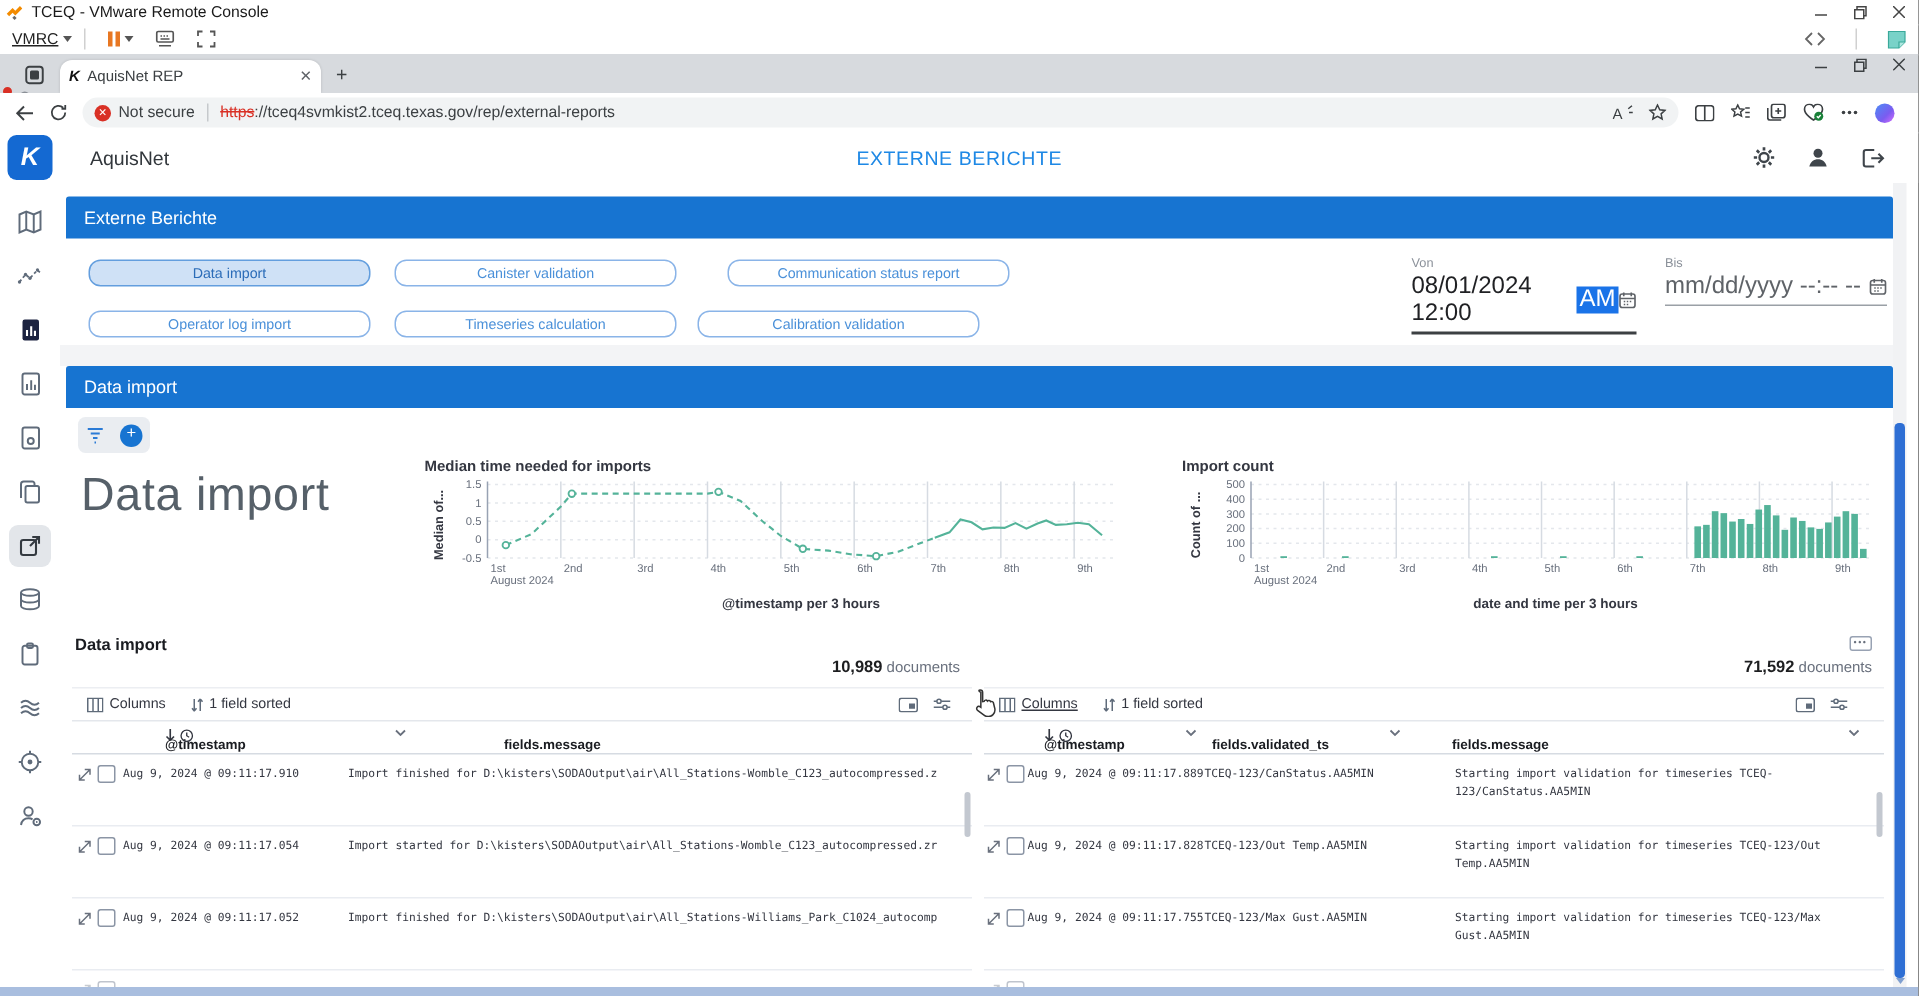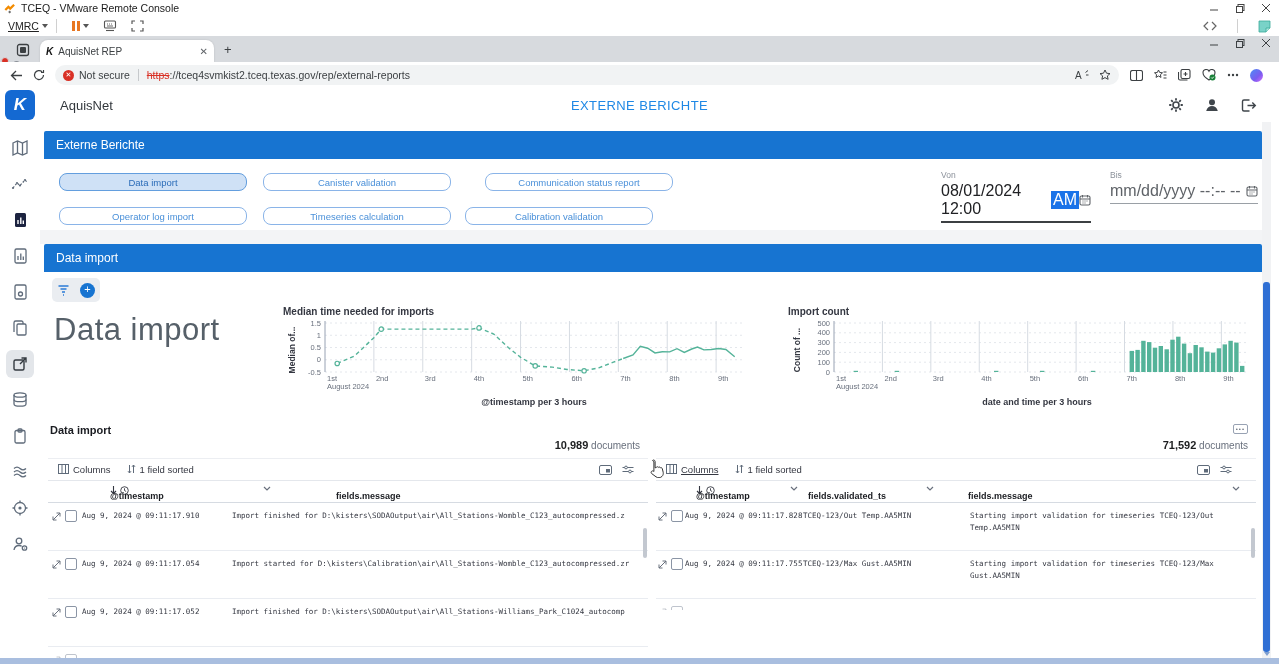--- a/index.html
+++ b/index.html
@@ -72,21 +72,21 @@
   .chart-ylab{position:absolute;left:-38px;top:26px;width:70px;text-align:center;transform:rotate(-90deg);font-size:8.5px;font-weight:bold;color:#343741;white-space:nowrap;}
   .chart-xlab{text-align:center;padding-left:40px;font-size:9px;font-weight:bold;color:#343741;margin-top:2px;}
   
   .tpanel{position:absolute;top:424px;width:600px;height:233px;background:#fff;}
   .tp-head{position:relative;height:34px;}
   .tp-title{font-size:11px;font-weight:bold;color:#1a1c21;padding-left:2px;}
   .tp-count{position:absolute;right:8px;top:15px;font-size:10px;color:#69707d;}
   .tp-count b{color:#1d1e20;font-size:11px;}
   .tp-menu{position:absolute;right:8px;top:0;border:1px solid #98a2b3;border-radius:2px;color:#69707d;font-size:6px;letter-spacing:1px;padding:0 2px;line-height:8px;}
   .tp-toolbar{height:21px;border-top:1px solid #eceef2;border-bottom:1px solid #e4e7ec;display:flex;align-items:center;font-size:9.5px;color:#343741;gap:16px;padding-left:10px;position:relative;}
-  .tb-item{display:flex;gap:4px;}
+  .tb-item{display:flex;align-items:center;gap:4px;}
   .tb-item.hovered span{text-decoration:underline;}
   .tb-right{position:absolute;right:14px;display:flex;gap:10px;align-items:center;color:#5f6b7a;}
   .tp-header{position:relative;height:21px;border-bottom:1px solid #d6dbe2;font-size:9px;font-weight:bold;color:#1a1c21;}
   .tp-header span,.tp-header .hicon{position:absolute;top:5px;display:flex;align-items:flex-start;gap:3px;}
   .trow{display:grid;align-items:start;border-bottom:1px solid #e9ecf1;height:48px;box-sizing:border-box;padding-top:7px;}
   .trow.partial{height:11px;overflow:hidden;border-bottom:none;opacity:.55;}
   .tpanel.left .trow{grid-template-columns:30px 150px 1fr;padding-left:4px;}
   .tpanel.right .trow{grid-template-columns:27px 118px 167px 1fr;padding-left:2px;}
   .r-icons{display:flex;align-items:center;gap:4px;}
   .cb{width:10px;height:10px;border:1px solid #8b95a5;border-radius:2px;background:#fff;display:inline-block;}
@@ -604,21 +604,21 @@
         <span class="mono r-msg">Import finished for D:\kisters\SODAOutput\air\All_Stations-Womble_C123_autocompressed.z</span>
       </div>
       <div class="trow">
         <span class="r-icons">
             <svg width="9" height="9" viewBox="0 0 9 9">
               <path d="M1 8L8 1M1 4.5V8h3.5M8 4.5V1H4.5" fill="none" stroke="#69707d" stroke-width="1"></path>
             </svg>
             <span class="cb"></span>
           </span>
         <span class="mono">Aug 9, 2024 @ 09:11:17.054</span>
-        <span class="mono r-msg">Import started for D:\kisters\Calibration\air\All_Stations-Womble_C123_autocompressed.zr</span>
+        <span class="mono r-msg">Import started for D:\kisters\SODAOutput\air\All_Stations-Womble_C123_autocompressed.zr</span>
       </div>
       <div class="trow">
         <span class="r-icons">
             <svg width="9" height="9" viewBox="0 0 9 9">
               <path d="M1 8L8 1M1 4.5V8h3.5M8 4.5V1H4.5" fill="none" stroke="#69707d" stroke-width="1"></path>
             </svg>
             <span class="cb"></span>
           </span>
         <span class="mono">Aug 9, 2024 @ 09:11:17.052</span>
         <span class="mono r-msg">Import finished for D:\kisters\SODAOutput\air\All_Stations-Williams_Park_C1024_autocomp</span>
@@ -694,20 +694,31 @@
       <span style="left:312px;">
           <span>fields.message</span>
         </span>
       <span class="hicon" style="left:576px;">
           <svg width="8" height="5" viewBox="0 0 8 5">
             <path d="M1 1l3 3 3-3" fill="none" stroke="#69707d" stroke-width="1.2"></path>
           </svg>
         </span>
     </div>
     <div class="tp-rows">
+      <div class="trow">
+        <span class="r-icons">
+            <svg width="9" height="9" viewBox="0 0 9 9">
+              <path d="M1 8L8 1M1 4.5V8h3.5M8 4.5V1H4.5" fill="none" stroke="#69707d" stroke-width="1"></path>
+            </svg>
+            <span class="cb"></span>
+          </span>
+        <span class="mono">Aug 9, 2024 @ 09:11:17.889</span>
+        <span class="mono">TCEQ-123/CanStatus.AA5MIN</span>
+        <span class="mono r-msg">Starting import validation for timeseries TCEQ-123/CanStatus.AA5MIN</span>
+      </div>
       <div class="trow">
         <span class="r-icons">
             <svg width="9" height="9" viewBox="0 0 9 9">
               <path d="M1 8L8 1M1 4.5V8h3.5M8 4.5V1H4.5" fill="none" stroke="#69707d" stroke-width="1"></path>
             </svg>
             <span class="cb"></span>
           </span>
         <span class="mono">Aug 9, 2024 @ 09:11:17.828</span>
         <span class="mono">TCEQ-123/Out Temp.AA5MIN</span>
         <span class="mono r-msg">Starting import validation for timeseries TCEQ-123/Out Temp.AA5MIN</span>

